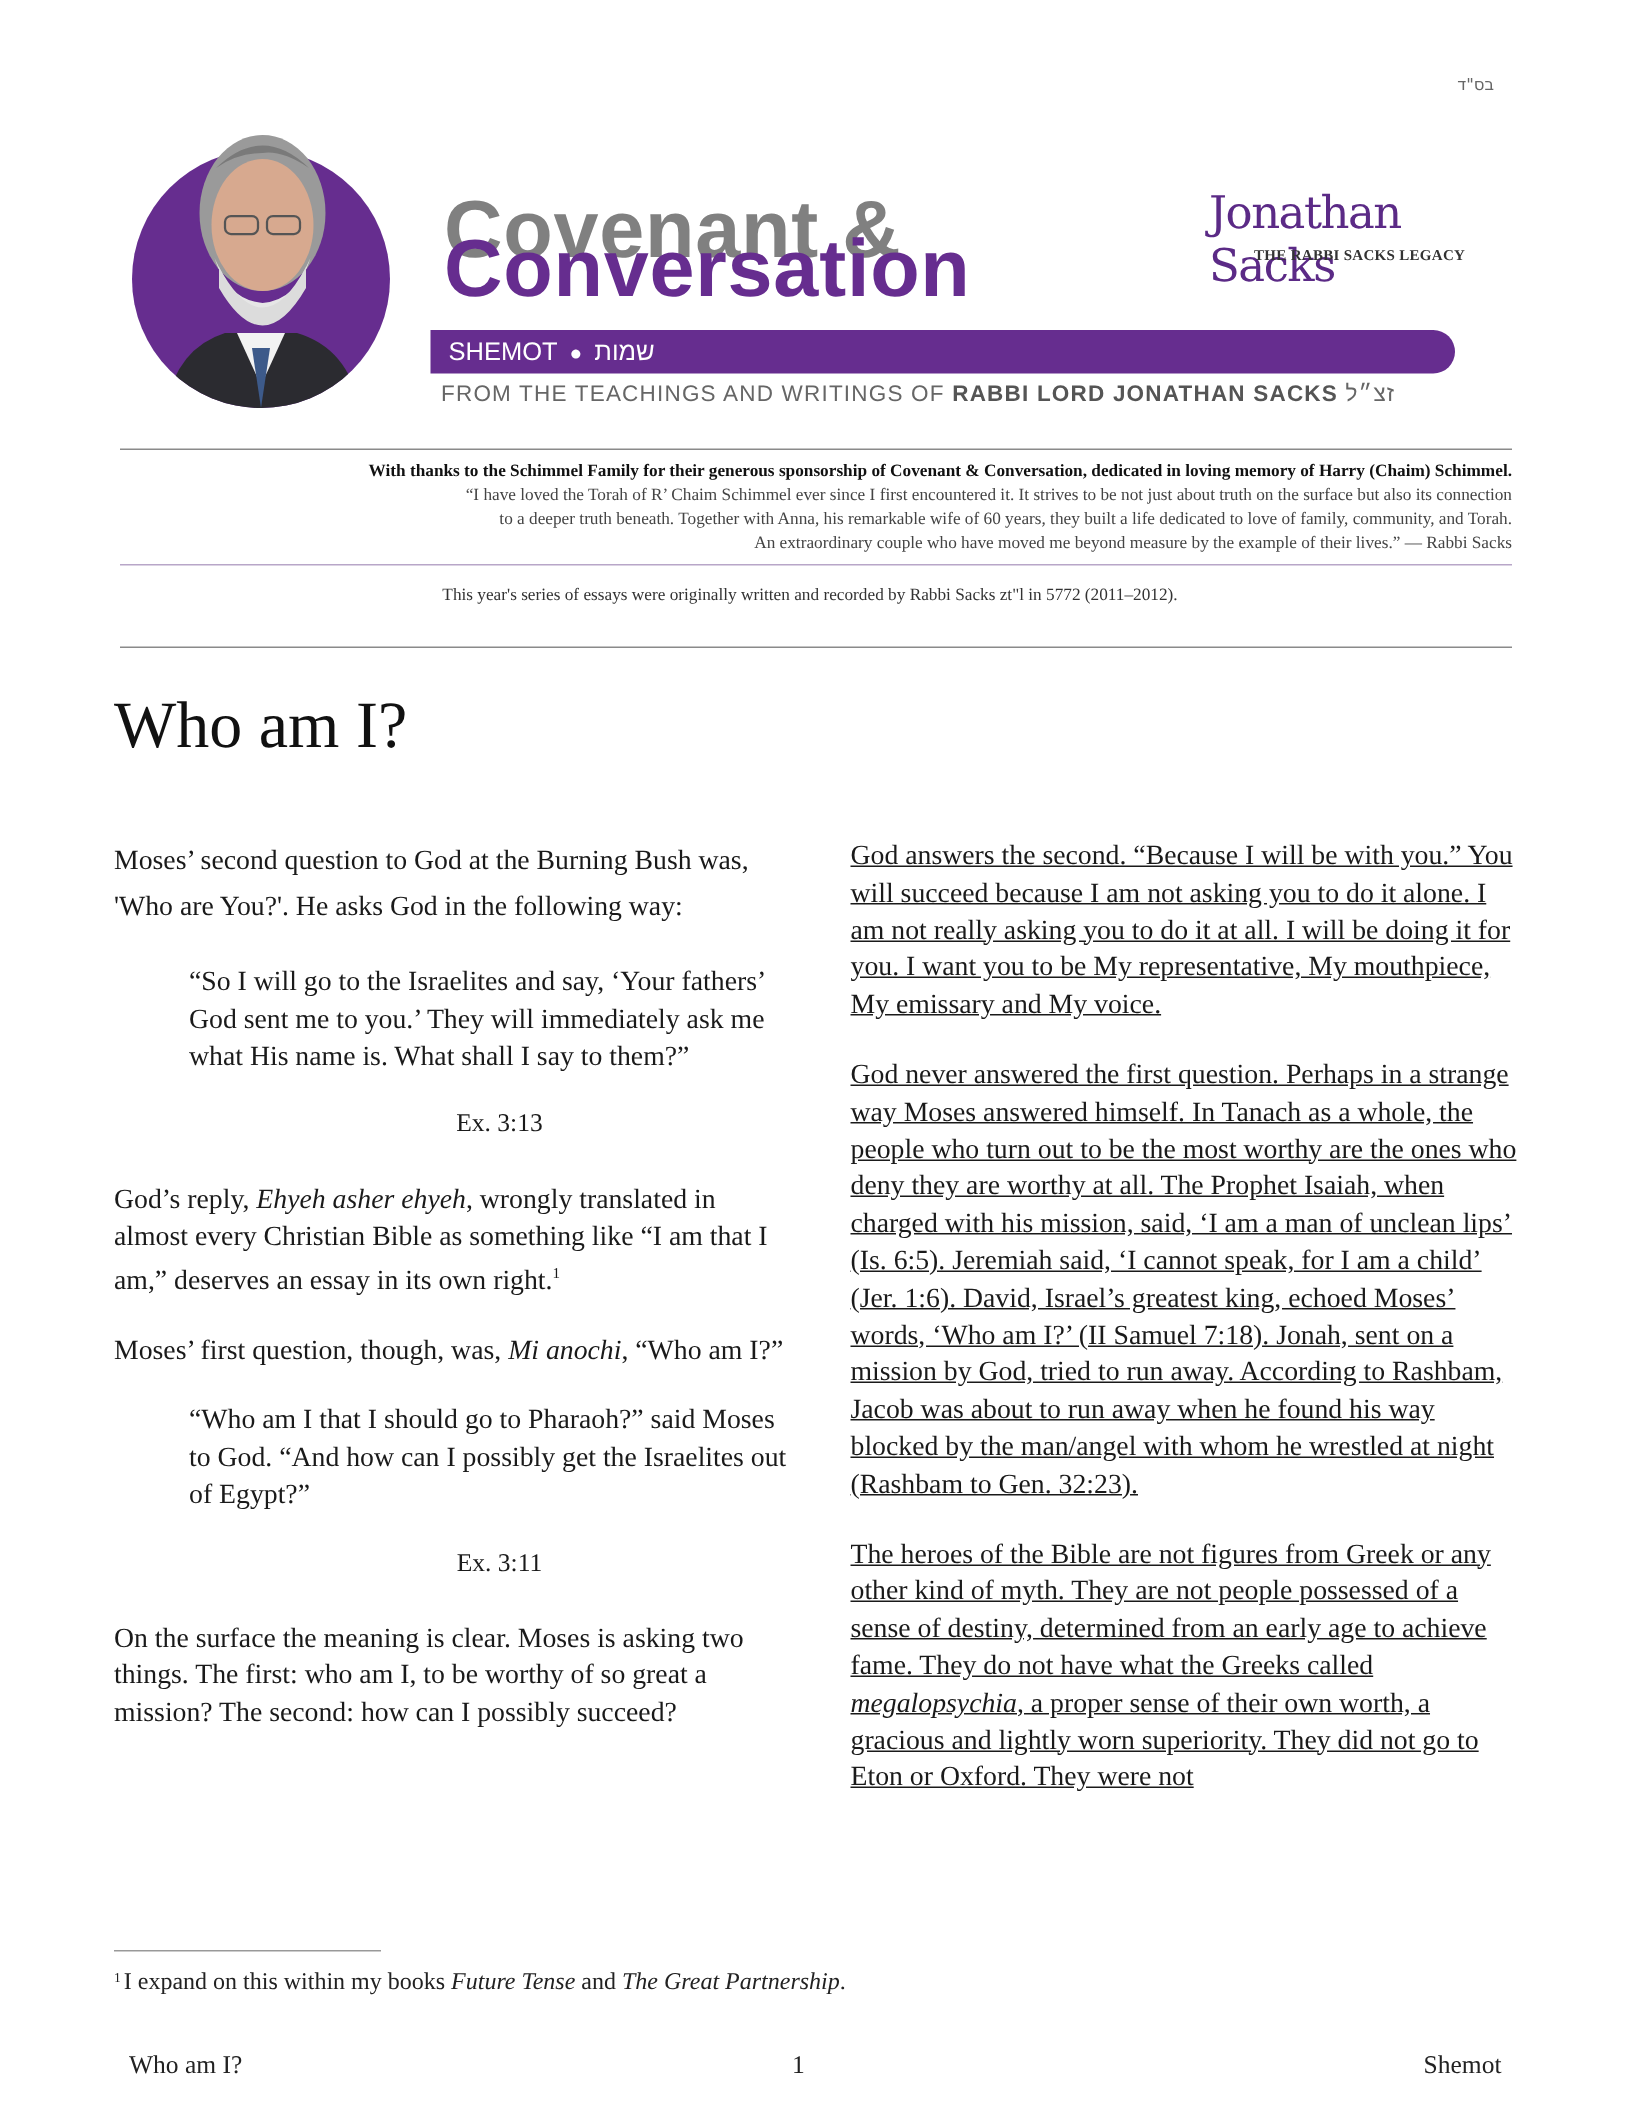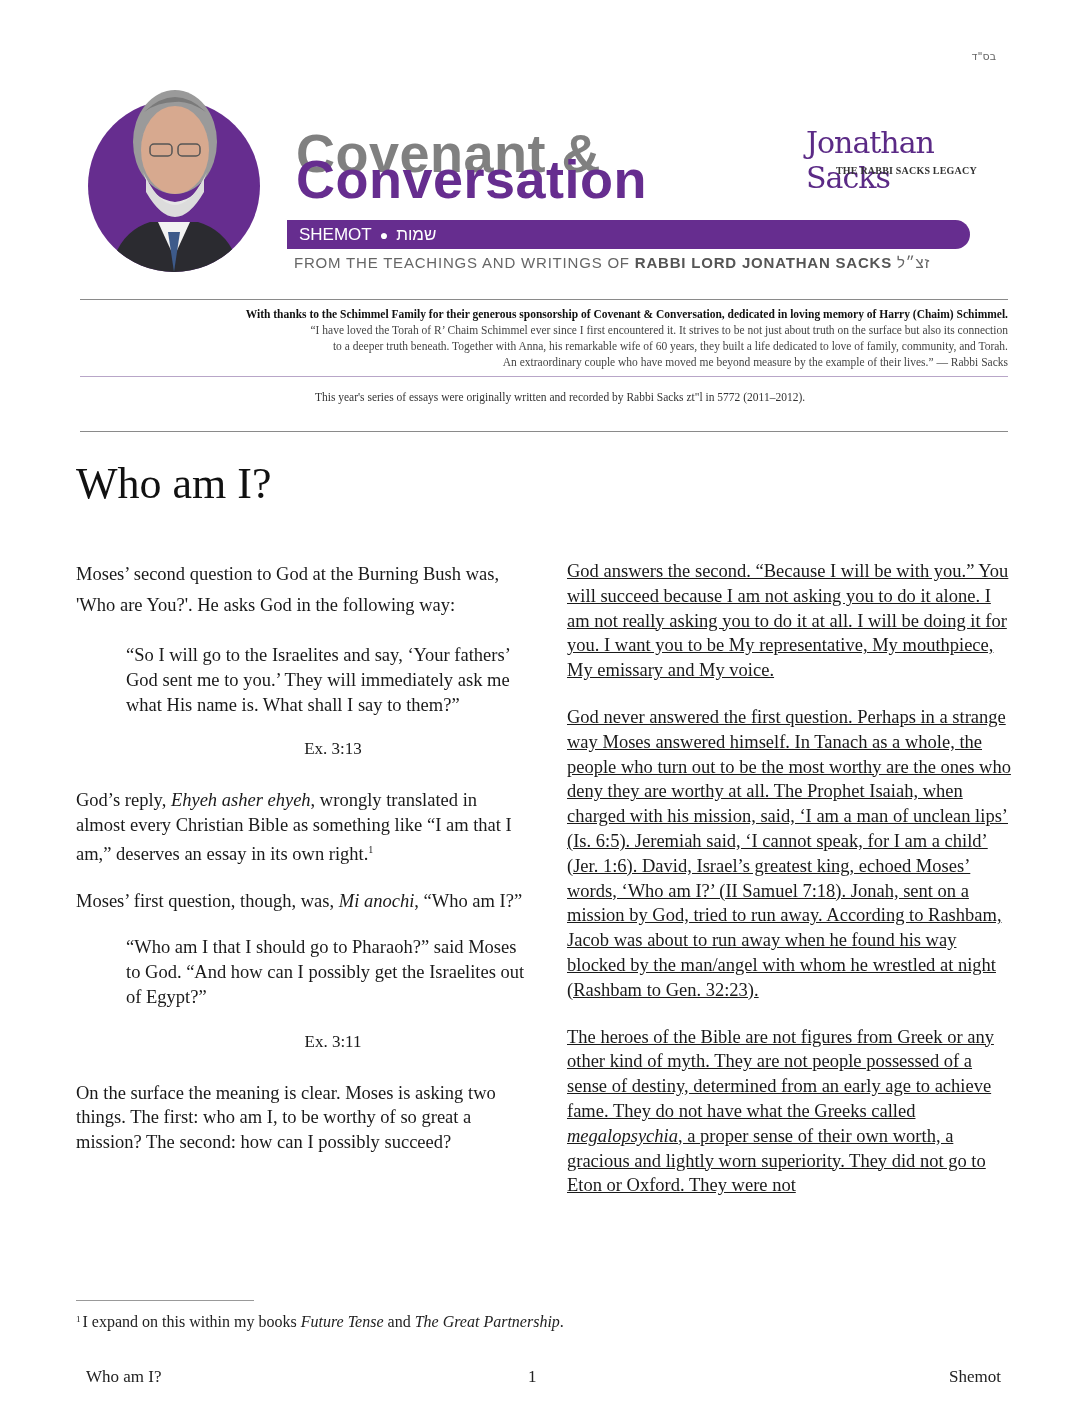--- a/index.html
+++ b/index.html
@@ -20,21 +20,21 @@
   .parsha-bar { position: absolute; left: 287px; top: 220px; width: 683px; height: 29px; background: #662d8f; border-radius: 0 15px 15px 0; display: flex; align-items: center; padding-left: 12px; }
   .parsha-bar span { font-family: "Liberation Sans", sans-serif; color: #fff; font-size: 17px; }
   .parsha-bar .dot { margin: 0 8px; font-size: 14px; }
   .teachings { position: absolute; left: 294px; top: 254px; font-family: "Liberation Sans", sans-serif; font-size: 15px; color: #666; letter-spacing: 0.8px; white-space: nowrap; }
   .teachings b { color: #555; font-weight: 700; }
 
   
   .rule { position: absolute; left: 80px; width: 928px; height: 1px; background: #8a8a8a; }
   .sponsor { position: absolute; left: 80px; top: 306px; width: 928px; text-align: right; font-size: 11.5px; line-height: 16px; color: #444; }
   .sponsor .bold-line { font-weight: 700; color: #111; }
-  .series { position: absolute; left: 96px; top: 390px; width: 928px; text-align: center; font-size: 11.5px; line-height: 15px; color: #333; }
+  .series { position: absolute; left: 76px; top: 390px; width: 928px; text-align: center; font-size: 11.5px; line-height: 15px; color: #333; }
   .series a { color: #662d8f; text-decoration: underline; }
 
   .page-title { position: absolute; left: 76px; top: 458px; font-size: 44px; font-weight: 400; color: #111; }
 
   
   .col { position: absolute; font-size: 18.5px; line-height: 24.8px; color: #1a1a1a; }
   .col-left { left: 76px; top: 559px; width: 450px; }
   .col-right { left: 567px; top: 559px; width: 448px; text-decoration: underline; }
   .col p { margin-bottom: 22px; }
   .col p.loose { line-height: 31px; margin-bottom: 22px; }

